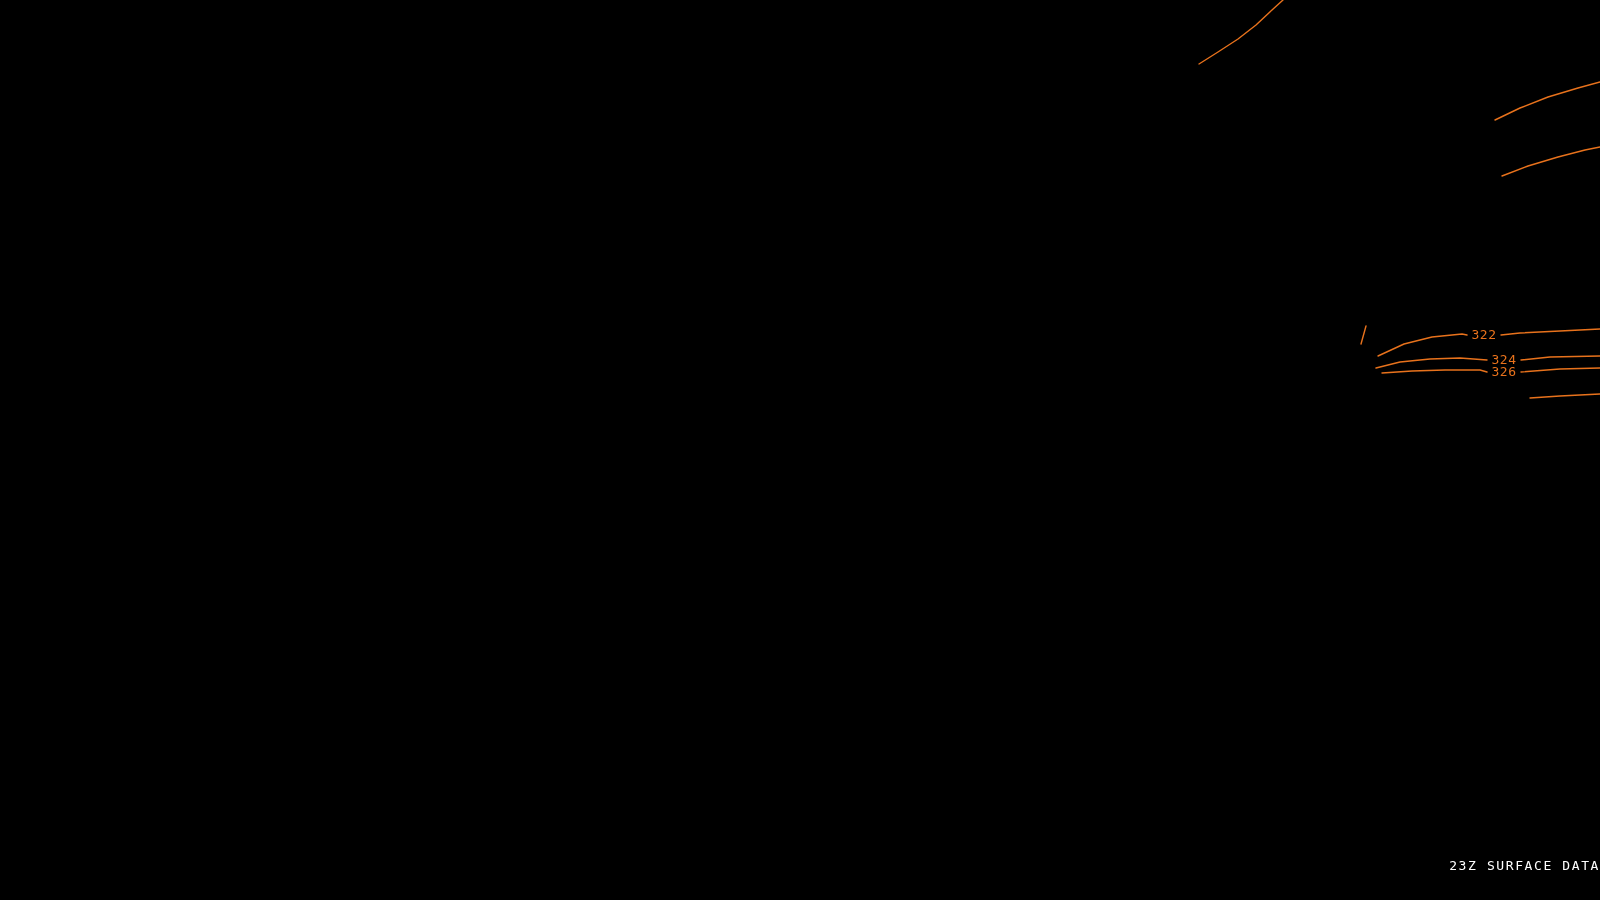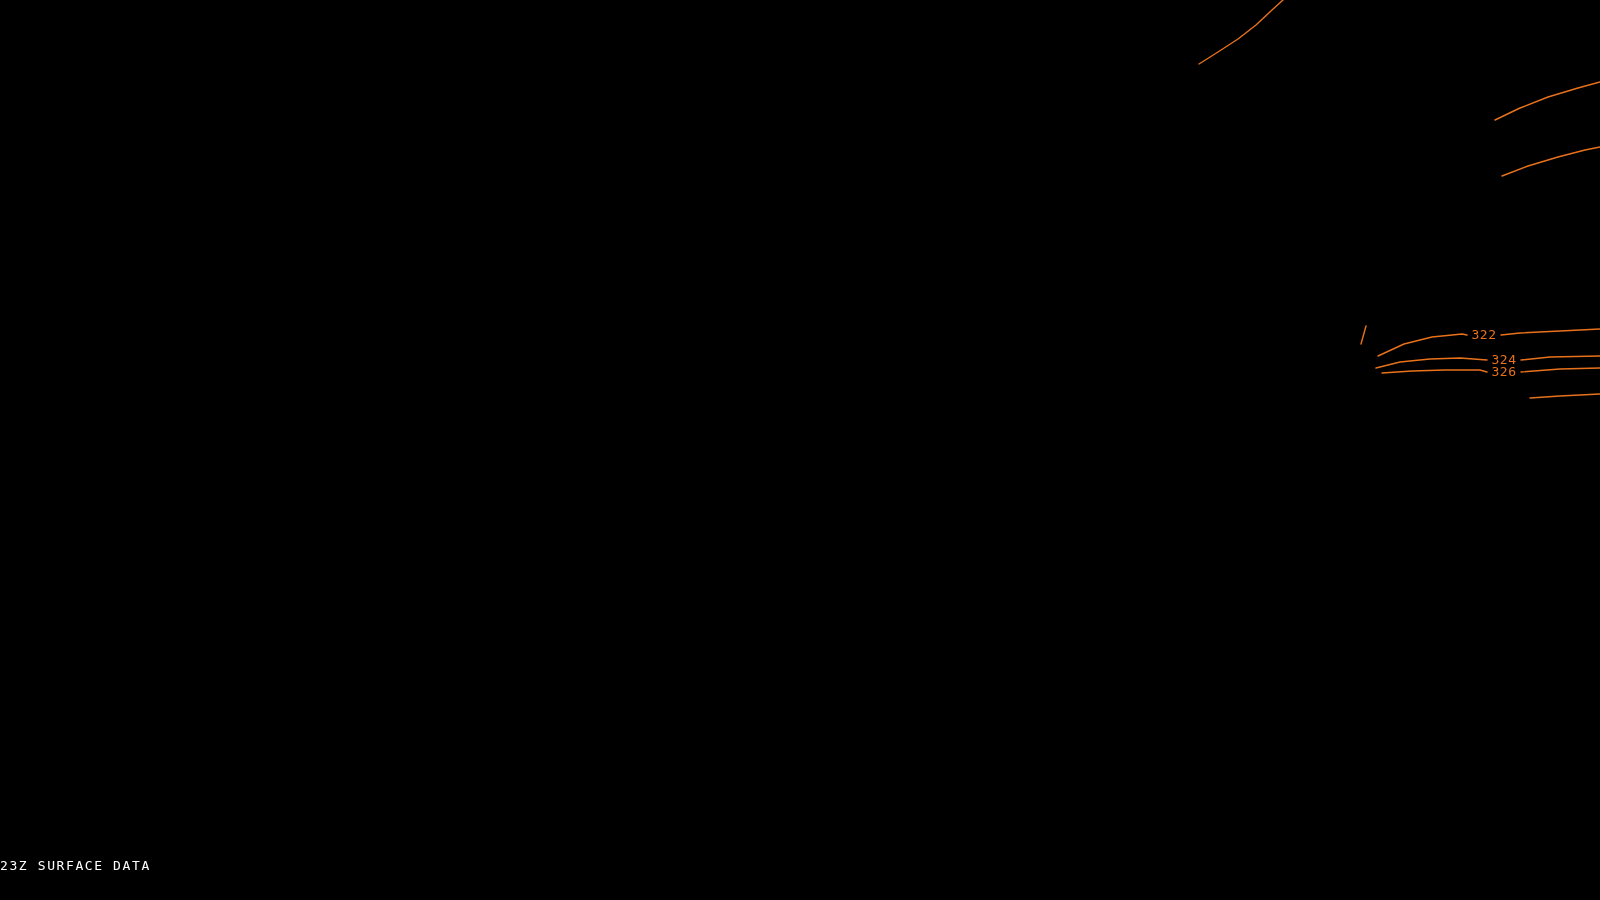--- a/index.html
+++ b/index.html
@@ -26,21 +26,21 @@
   .contour-label {
     font-family: "DejaVu Sans Mono", monospace;
     font-size: 13px;
     letter-spacing: 0.5px;
   }
   #footer-caption {
     position: absolute;
     left: 0;
     top: 858px;
     width: 1600px;
-    text-align: left;
+    text-align: right;
     color: #ffffff;
     font-family: "DejaVu Sans Mono", monospace;
     font-size: 13px;
     letter-spacing: 1.6px;
     white-space: pre;
   }
 </style>
 </head>
 <body>
 

